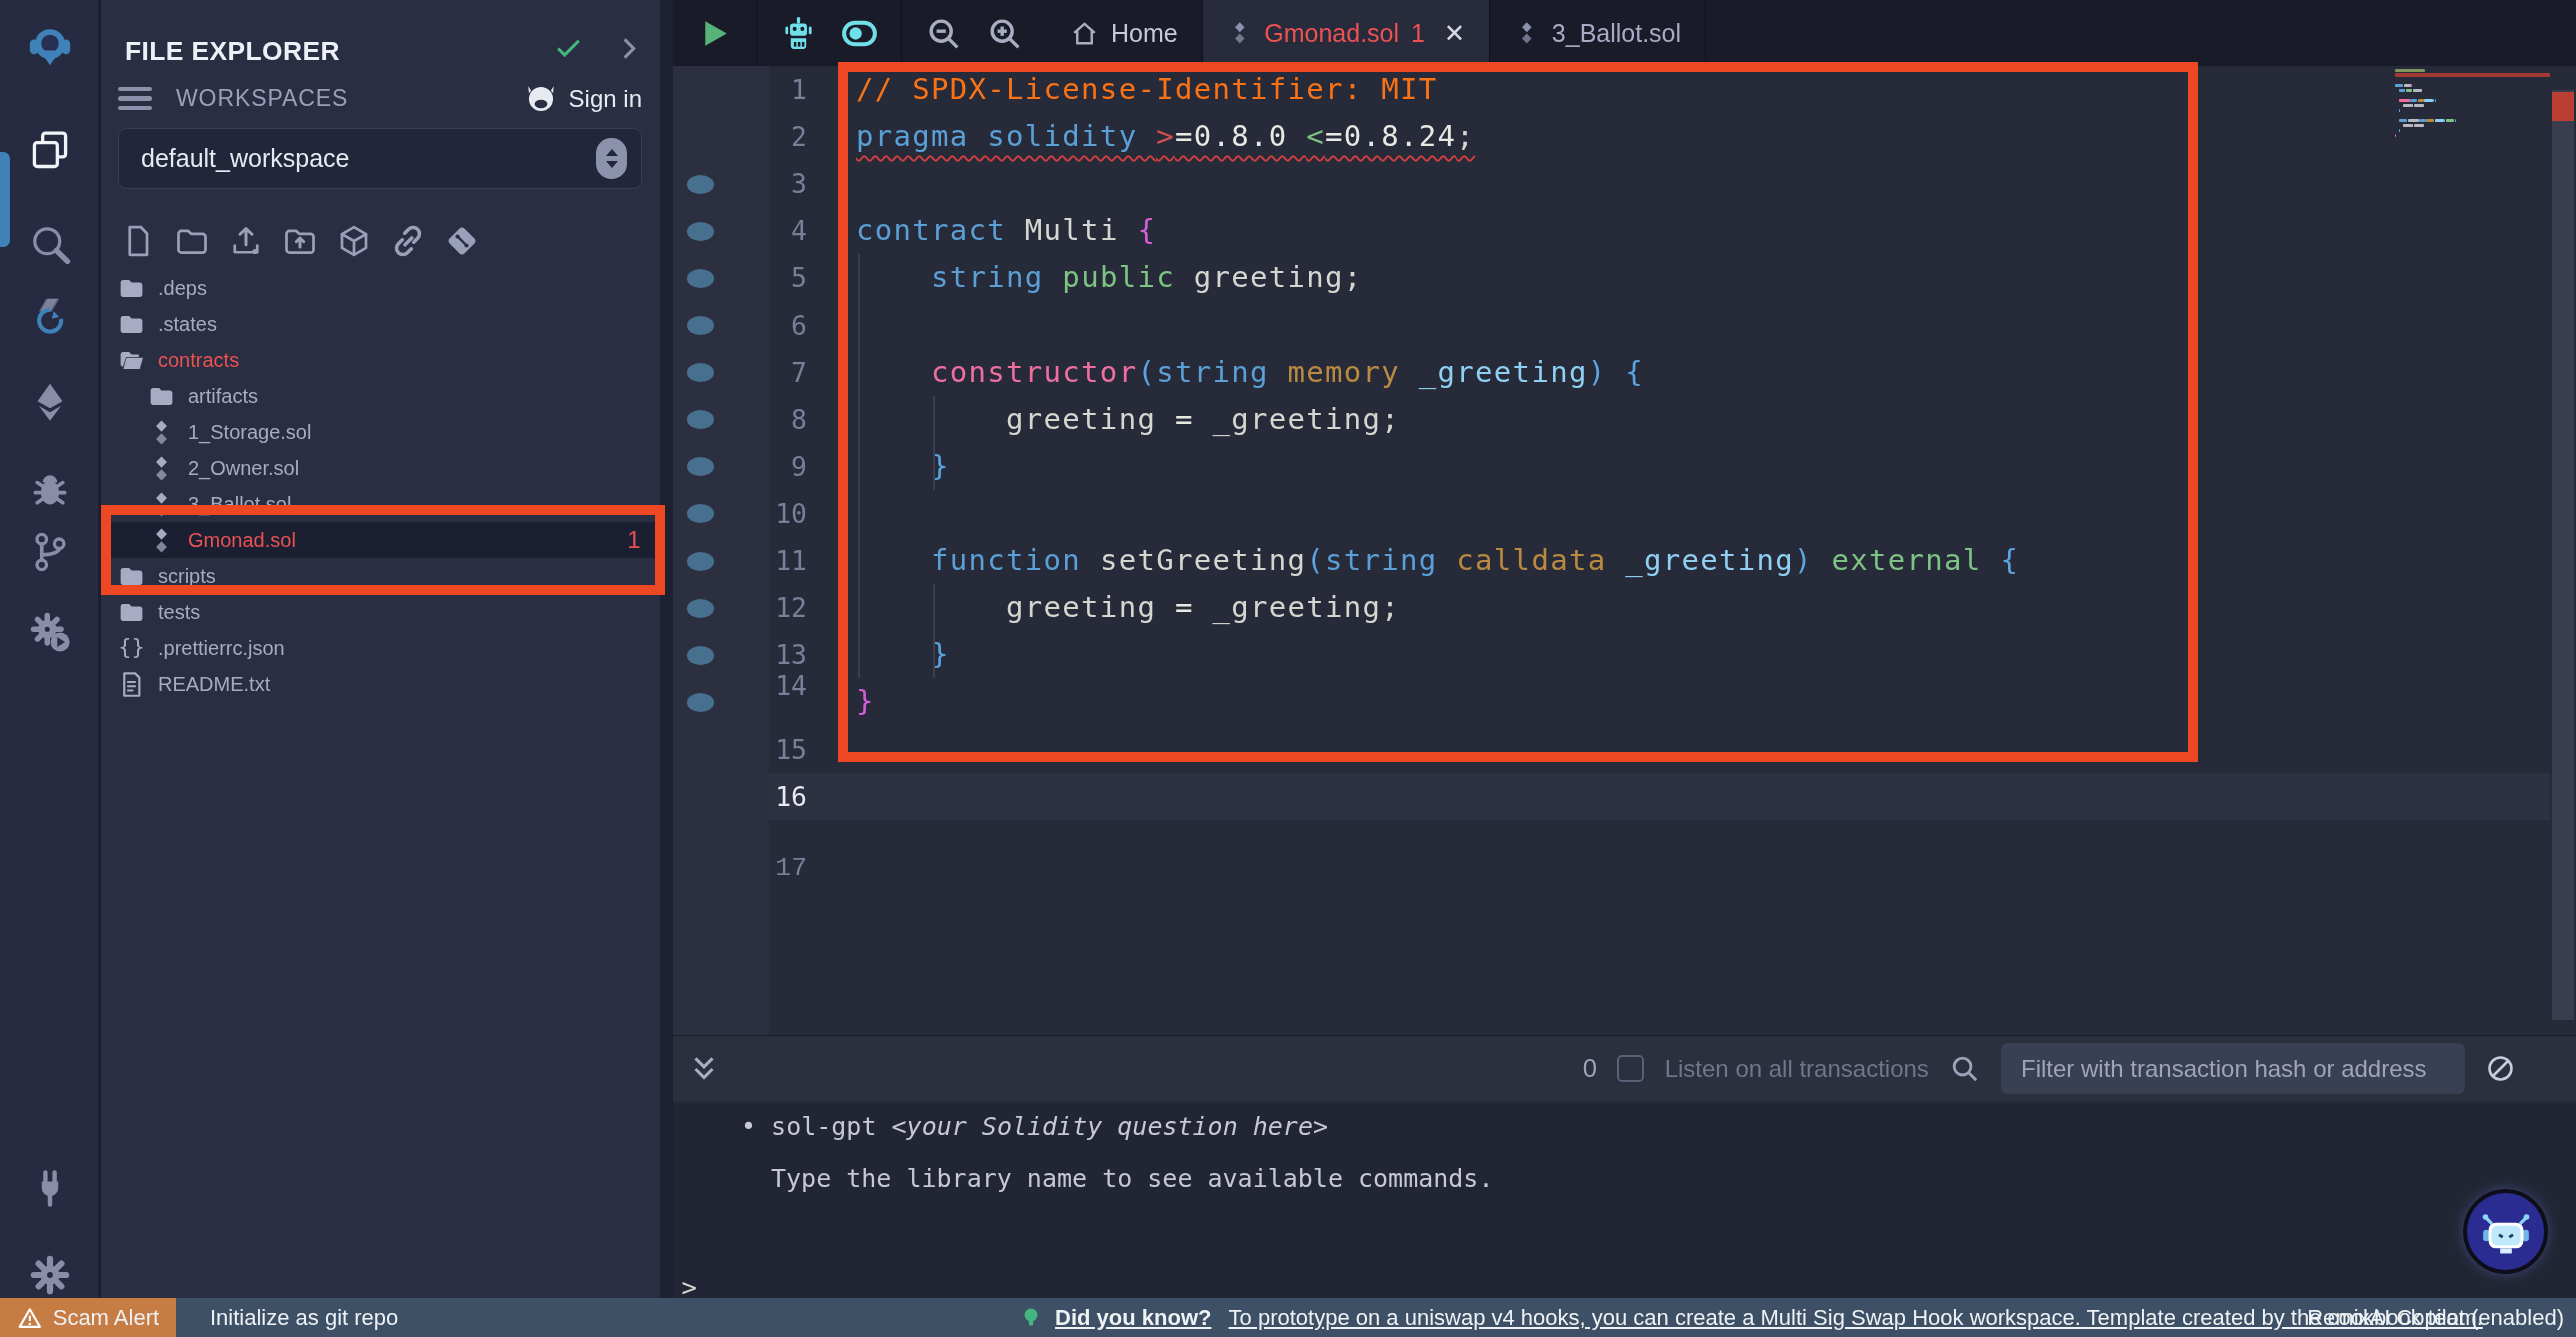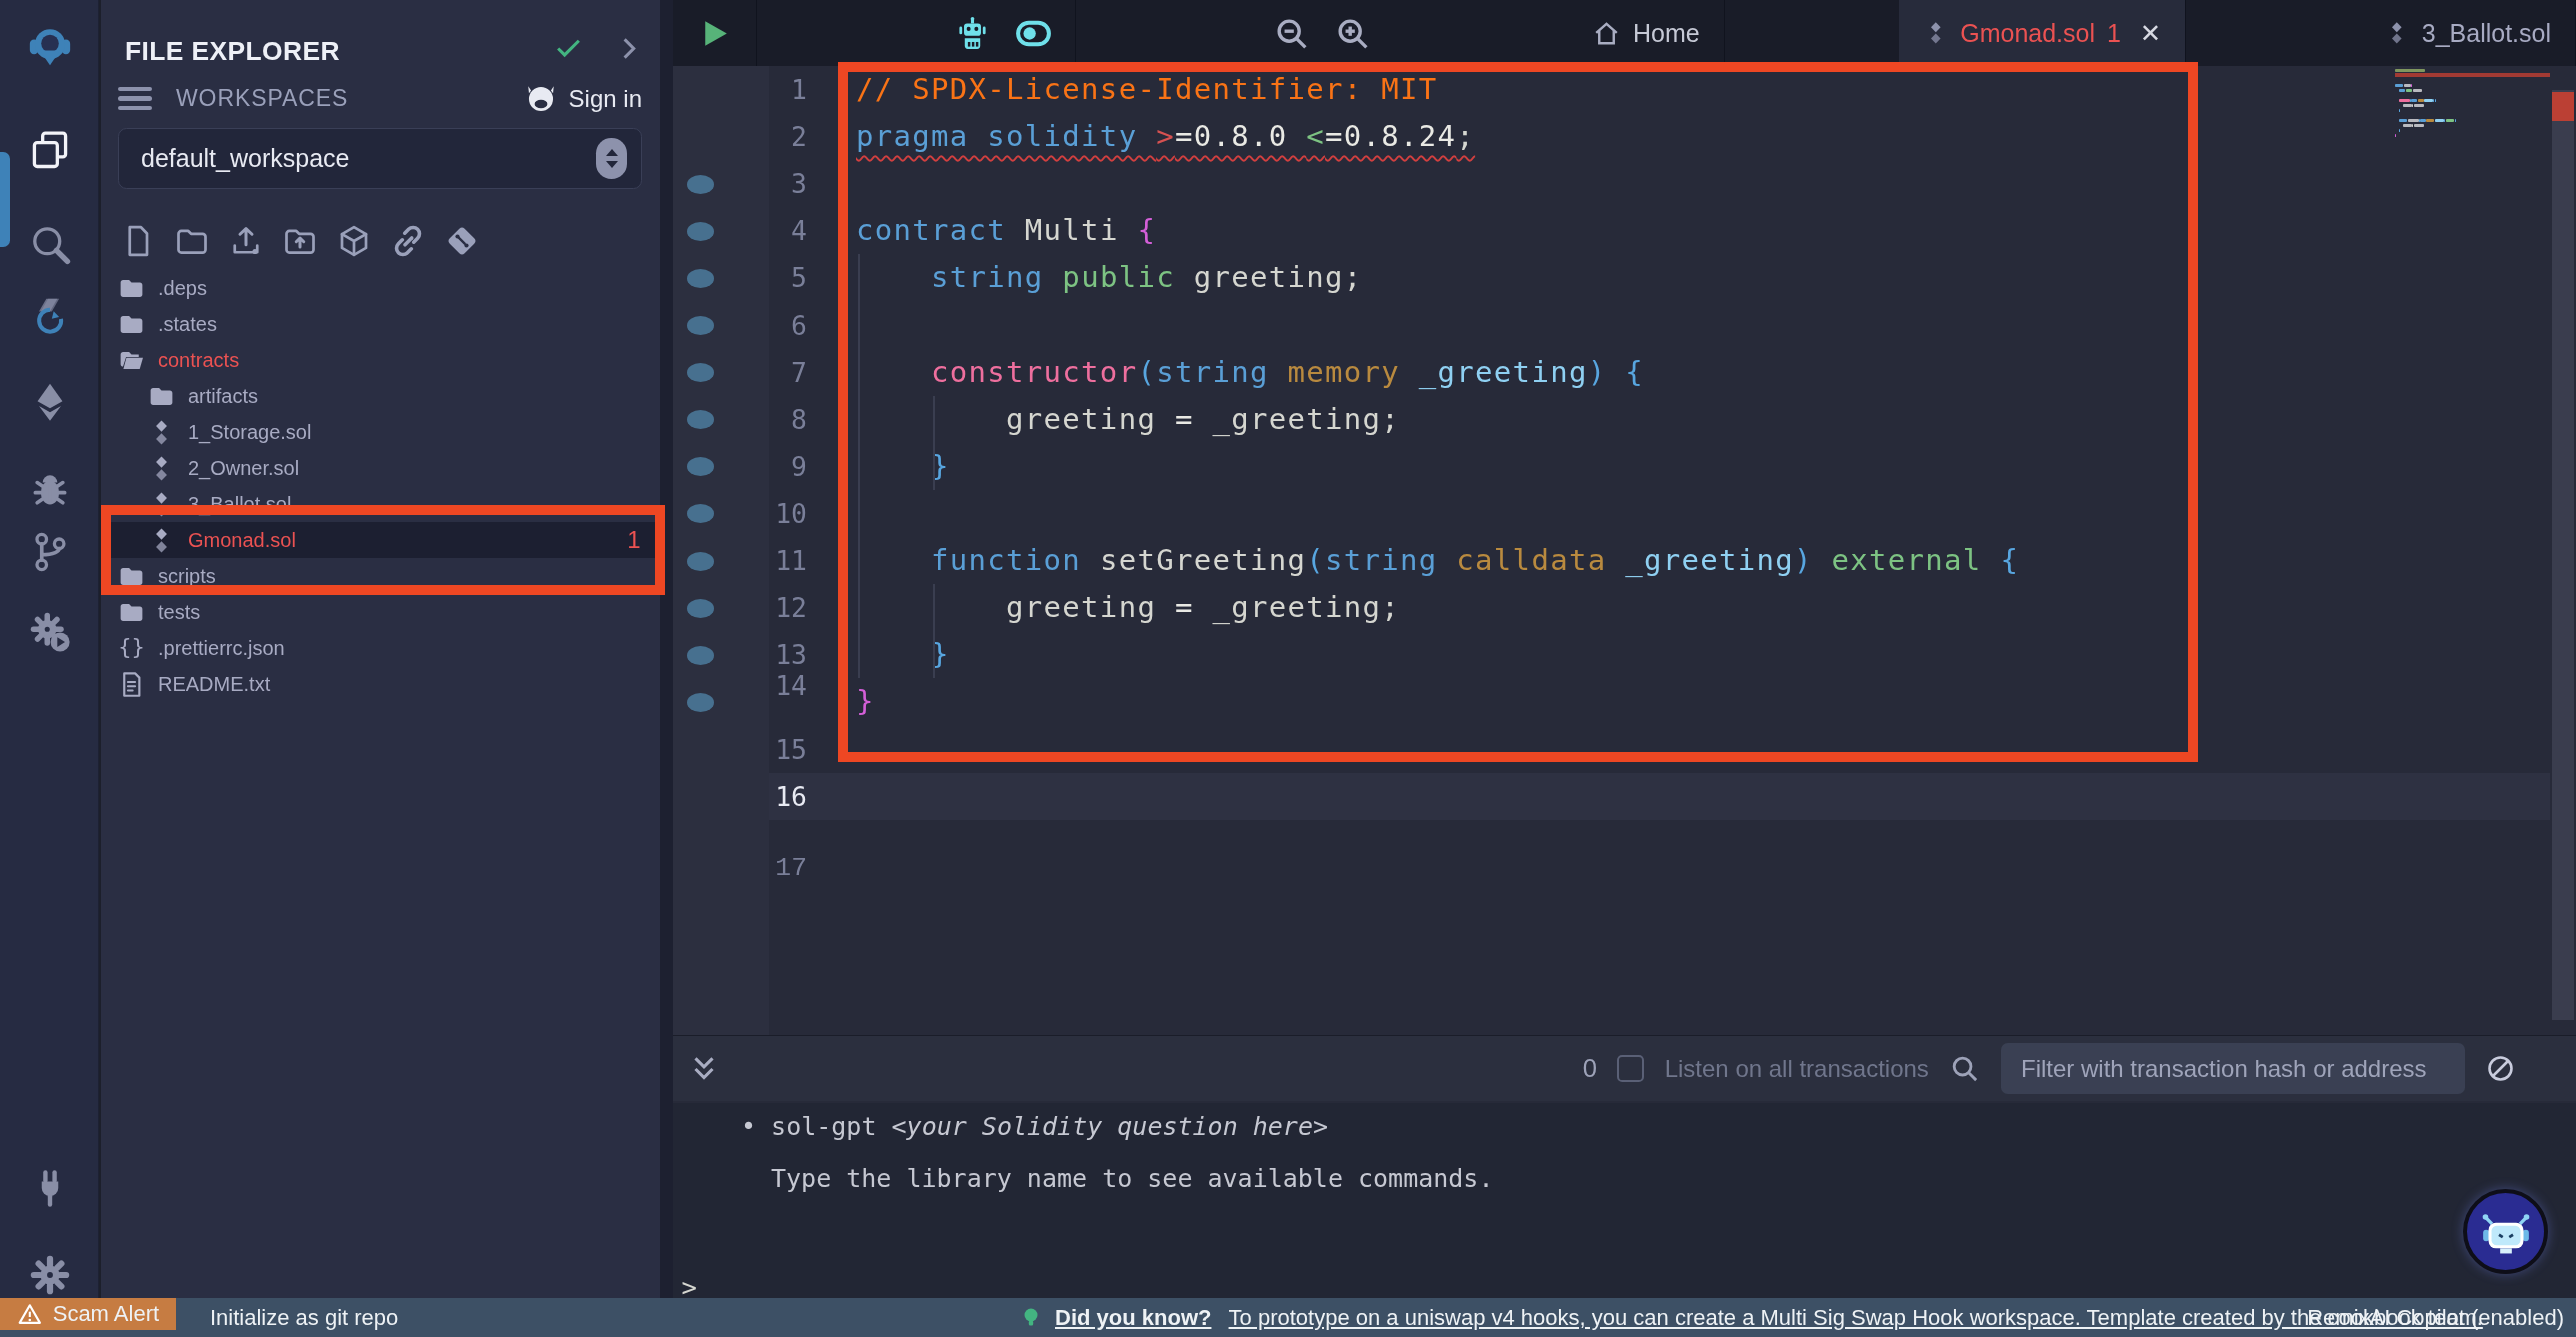--- a/index.html
+++ b/index.html
@@ -58,21 +58,21 @@
   .red-rect { position:absolute; border:10.2px solid #ee4723; z-index:60; pointer-events:none; }
   #tree-red { left:101px; top:505px; width:564px; height:90px; }
   #code-red { left:165px; top:62px;  width:1360px; height:700px; }
 
   
   .resizer { position:absolute; left:660px; top:0; width:12.8px; height:1298px; background:#1d2030; cursor:col-resize; }
 
   
   .main { position:absolute; left:673px; top:0; width:1903px; height:1298px; background:#272a39; }
 
-  .tabbar { position:absolute; left:0; top:0; right:0; height:66px; background:#191c28; display:flex; align-items:stretch;justify-content:space-between; }
+  .tabbar { position:absolute; left:0; top:0; right:0; height:66px; background:#191c28; display:flex; align-items:stretch; }
   .tb-seg { display:flex; align-items:center; border-right:1.7px solid #10131e; padding:0 22px; gap:22px; }
   .tb-ic { width:39px; height:39px; display:flex; align-items:center; justify-content:center; cursor:pointer; }
   .tb-ic svg { width:37px; height:37px; }
   .play-ic { color:#57b379; }
   .cyan { color:#6fe0ea; }
   .graytb { color:#a9adc2; }
   .tab { display:flex; align-items:center; gap:12px; padding:0 24px; border-right:1.7px solid #10131e;
          font-size:25px; color:#a8abc3; cursor:pointer; }
   .tab .sol-ic { width:25.6px; height:25.6px; color:#8d92ac; }
   .tab .sol-ic svg { width:25.6px; height:25.6px; }
@@ -127,21 +127,21 @@
   .term-prompt { position:absolute; left:8.5px; top:169px; font-size:25.6px; color:#d5d6d0; }
 
   .copilot { position:absolute; left:2463px; top:1189px; width:85px; height:85px; border-radius:50%;
              background:#2a2c92; border:4.3px solid #0e0e18; box-shadow:0 0 12px rgba(120,140,255,.35);
              display:flex; align-items:center; justify-content:center; cursor:pointer; z-index:70; }
   .copilot svg { width:56px; height:56px; }
 
   
   .statusbar { position:absolute; left:0; bottom:0; width:2576px; height:39px; background:#3d5065;
                color:#eef2f5; font-size:22px; }
-  .sb-scam { position:absolute; left:0; top:0; width:176px; height:32px; background:#c67c42;
+  .sb-scam { position:absolute; left:0; top:0; width:176px; height:39px; background:#c67c42;
              display:flex; align-items:center; justify-content:center; gap:10.2px; cursor:pointer; }
   .sb-scam svg { width:25.6px; height:25.6px; }
   .sb-git { position:absolute; left:210px; top:0; height:39px; display:flex; align-items:center; cursor:pointer; }
   .sb-tip { position:absolute; left:1019px; top:0; height:39px; display:flex; align-items:center; gap:12px;text-decoration:underline; }
   .sb-tip svg { width:24px; height:24px; }
   .sb-tip b { font-weight:700; margin-right:5.1px; }
   .sb-right { position:absolute; right:12px; top:0; height:39px; display:flex; align-items:center; }
 </style>
 </head>
 <body>

